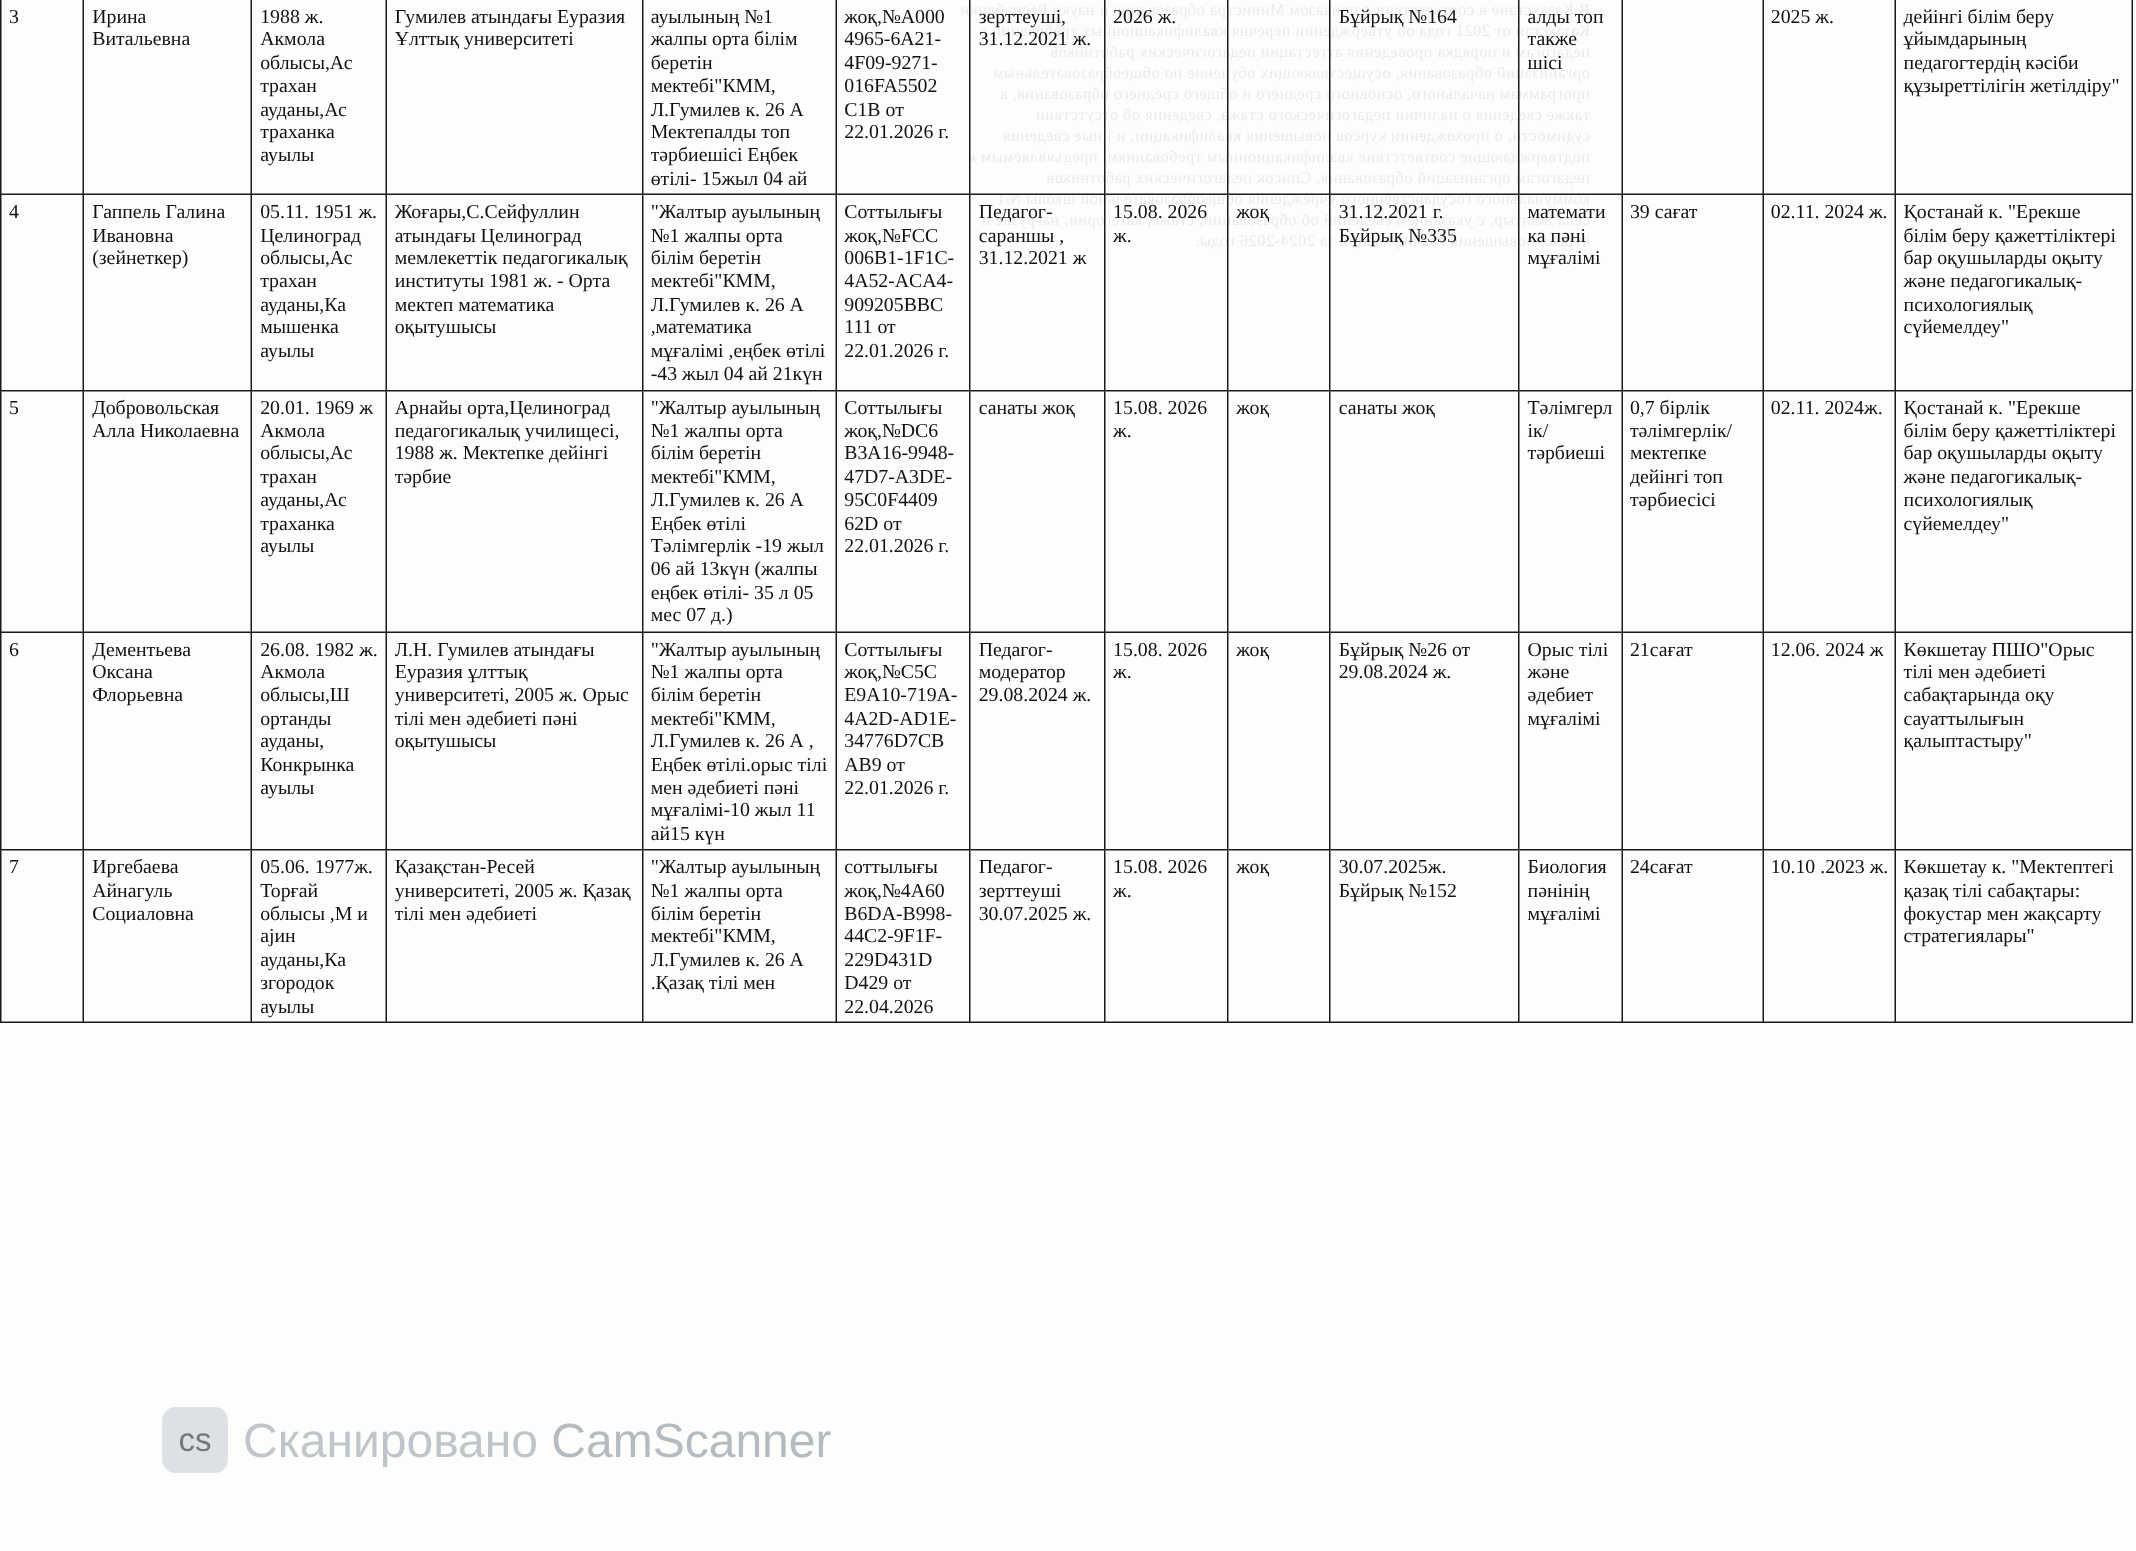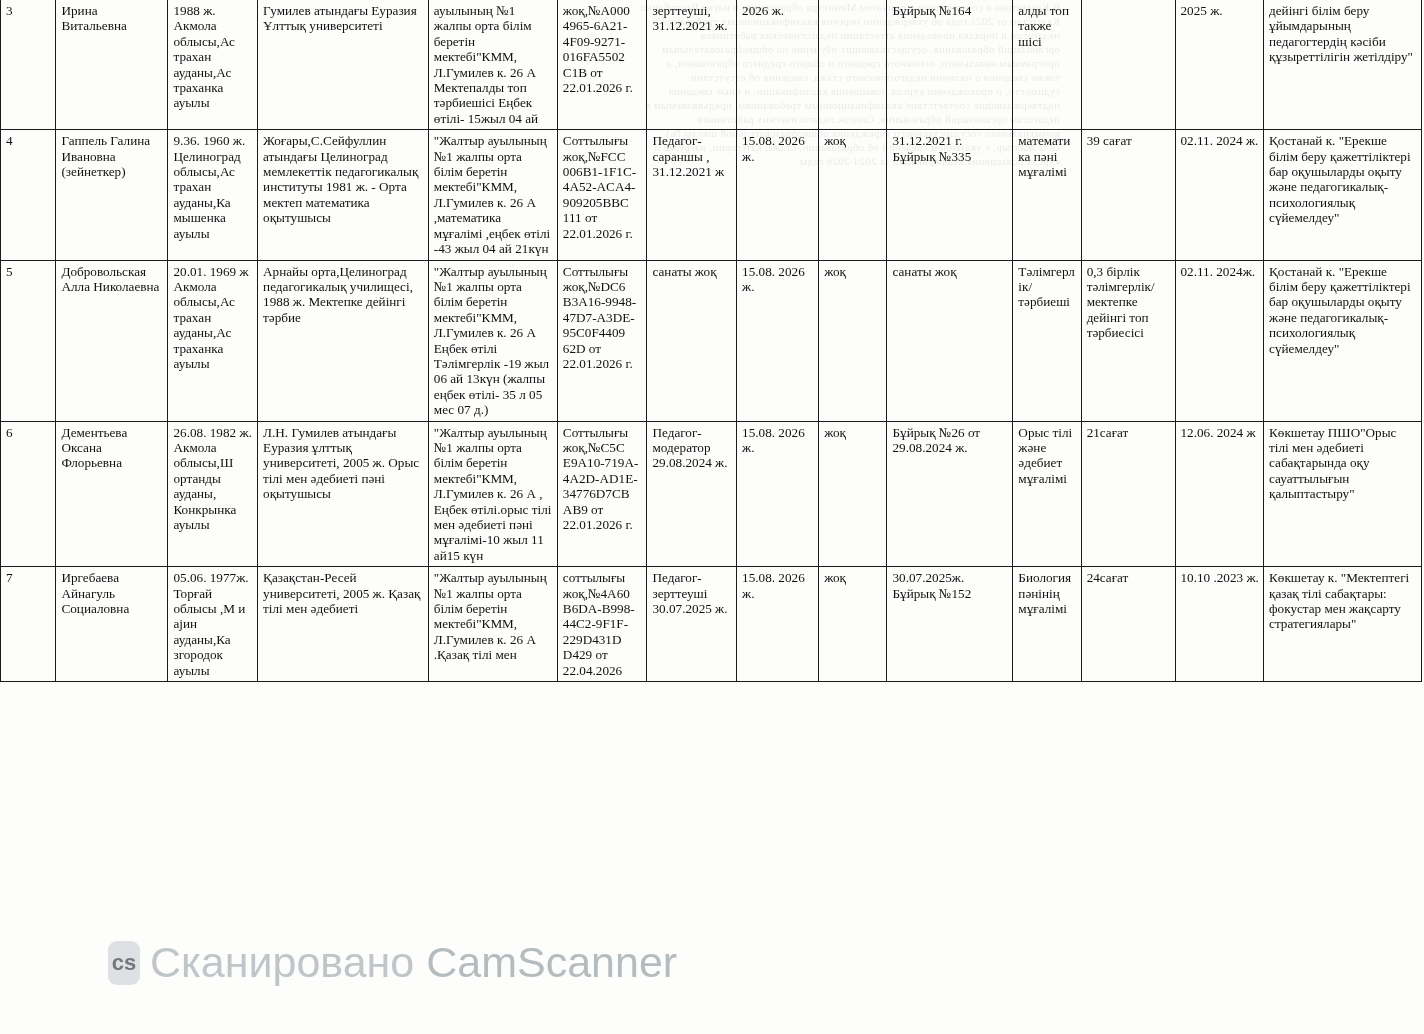--- a/index.html
+++ b/index.html
@@ -85,36 +85,36 @@
     position: absolute;
     left: 108px;
     top: 938px;
     z-index: 5;
     display: flex;
     align-items: center;
     gap: 10px;
     pointer-events: none;
   }
   .wm-badge {
-    width: 32px;
+    width: 44px;
     height: 44px;
     border-radius: 9px;
     background: #d9dde0;
     color: #5b6166;
     font-family: "Liberation Sans", sans-serif;
-    font-weight: bold;
+    font-weight: normal;
     font-size: 22px;
     display: flex;
     align-items: center;
     justify-content: center;
     opacity: 0.85;
   }
   .wm-text {
     font-family: "Liberation Sans", sans-serif;
-    font-size: 43px;
+    font-size: 32px;
     color: #b9bfc4;
     opacity: 0.9;
     white-space: nowrap;
   }
   .wm-text .cs { color: #aeb5ba; }
 </style>
 </head>
 <body>
 
 <div class="page">
@@ -152,21 +152,21 @@
         <td>Бұйрық №164</td>
         <td>алды топ также шісі</td>
         <td></td>
         <td>2025 ж.</td>
         <td>дейінгі білім беру ұйымдарының педагогтердің кәсіби құзыреттілігін жетілдіру"</td>
       </tr>
 
       <tr>
         <td class="num">4</td>
         <td>Гаппель Галина Ивановна (зейнеткер)</td>
-        <td>9.36. 1960 ж. Целиноград облысы,Ас трахан ауданы,Ка мышенка ауылы</td>
+        <td>05.11. 1951 ж. Целиноград облысы,Ас трахан ауданы,Ка мышенка ауылы</td>
         <td>Жоғары,С.Сейфуллин атындағы Целиноград мемлекеттік педагогикалық институты 1981 ж. - Орта мектеп математика оқытушысы</td>
         <td>"Жалтыр ауылының №1 жалпы орта білім беретін мектебі"КММ, Л.Гумилев к. 26 А ,математика мұғалімі ,еңбек өтілі -43 жыл 04 ай 21күн</td>
         <td>Соттылығы жоқ,№FCC 006B1-1F1C-4A52-ACA4-909205BBC 111 от 22.01.2026 г.</td>
         <td>Педагог-сараншы , 31.12.2021 ж</td>
         <td>15.08. 2026 ж.</td>
         <td>жоқ</td>
         <td>31.12.2021 г. Бұйрық №335</td>
         <td>математика пәні мұғалімі</td>
         <td>39 сағат</td>
         <td>02.11. 2024 ж.</td>
@@ -178,21 +178,21 @@
         <td>Добровольская Алла Николаевна</td>
         <td>20.01. 1969 ж Акмола облысы,Ас трахан ауданы,Ас траханка ауылы</td>
         <td>Арнайы орта,Целиноград педагогикалық училищесі, 1988 ж. Мектепке дейінгі тәрбие</td>
         <td>"Жалтыр ауылының №1 жалпы орта білім беретін мектебі"КММ, Л.Гумилев к. 26 А Еңбек өтілі Тәлімгерлік -19 жыл 06 ай 13күн (жалпы еңбек өтілі- 35 л 05 мес 07 д.)</td>
         <td>Соттылығы жоқ,№DC6 B3A16-9948-47D7-A3DE-95C0F4409 62D от 22.01.2026 г.</td>
         <td>санаты жоқ</td>
         <td>15.08. 2026 ж.</td>
         <td>жоқ</td>
         <td>санаты жоқ</td>
         <td>Тәлімгерлік/тәрбиеші</td>
-        <td>0,3 бірлік тәлімгерлік/ мектепке дейінгі топ тәрбиесісі</td>
+        <td>0,7 бірлік тәлімгерлік/ мектепке дейінгі топ тәрбиесісі</td>
         <td>02.11. 2024ж.</td>
         <td>Қостанай к. "Ерекше білім беру қажеттіліктері бар оқушыларды оқыту және педагогикалық-психологиялық сүйемелдеу"</td>
       </tr>
 
       <tr>
         <td class="num">6</td>
         <td>Дементьева Оксана Флорьевна</td>
         <td>26.08. 1982 ж. Акмола облысы,Ш ортанды ауданы, Конкрынка ауылы</td>
         <td>Л.Н. Гумилев атындағы Еуразия ұлттық университеті, 2005 ж. Орыс тілі мен әдебиеті пәні оқытушысы</td>
         <td>"Жалтыр ауылының №1 жалпы орта білім беретін мектебі"КММ, Л.Гумилев к. 26 А , Еңбек өтілі.орыс тілі мен әдебиеті пәні мұғалімі-10 жыл 11 ай15 күн</td>

